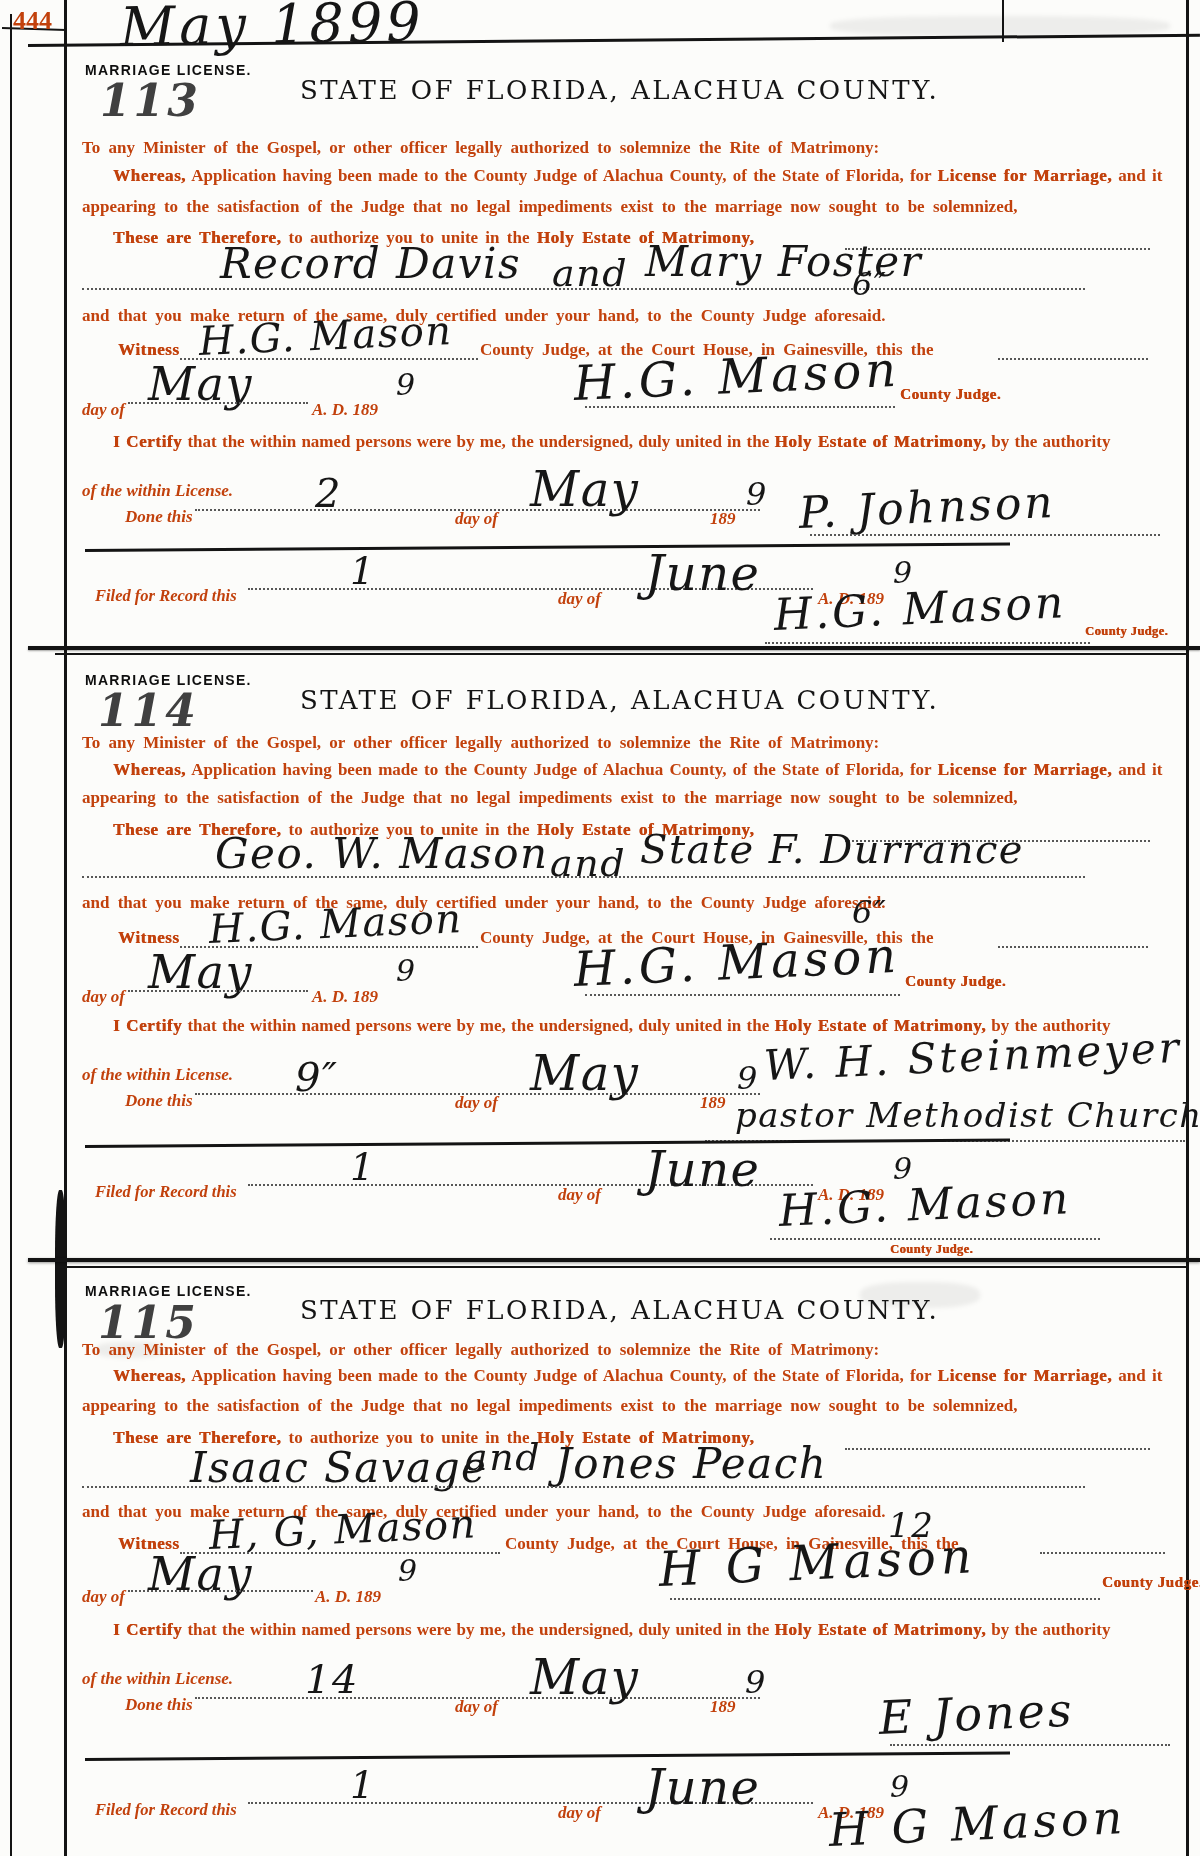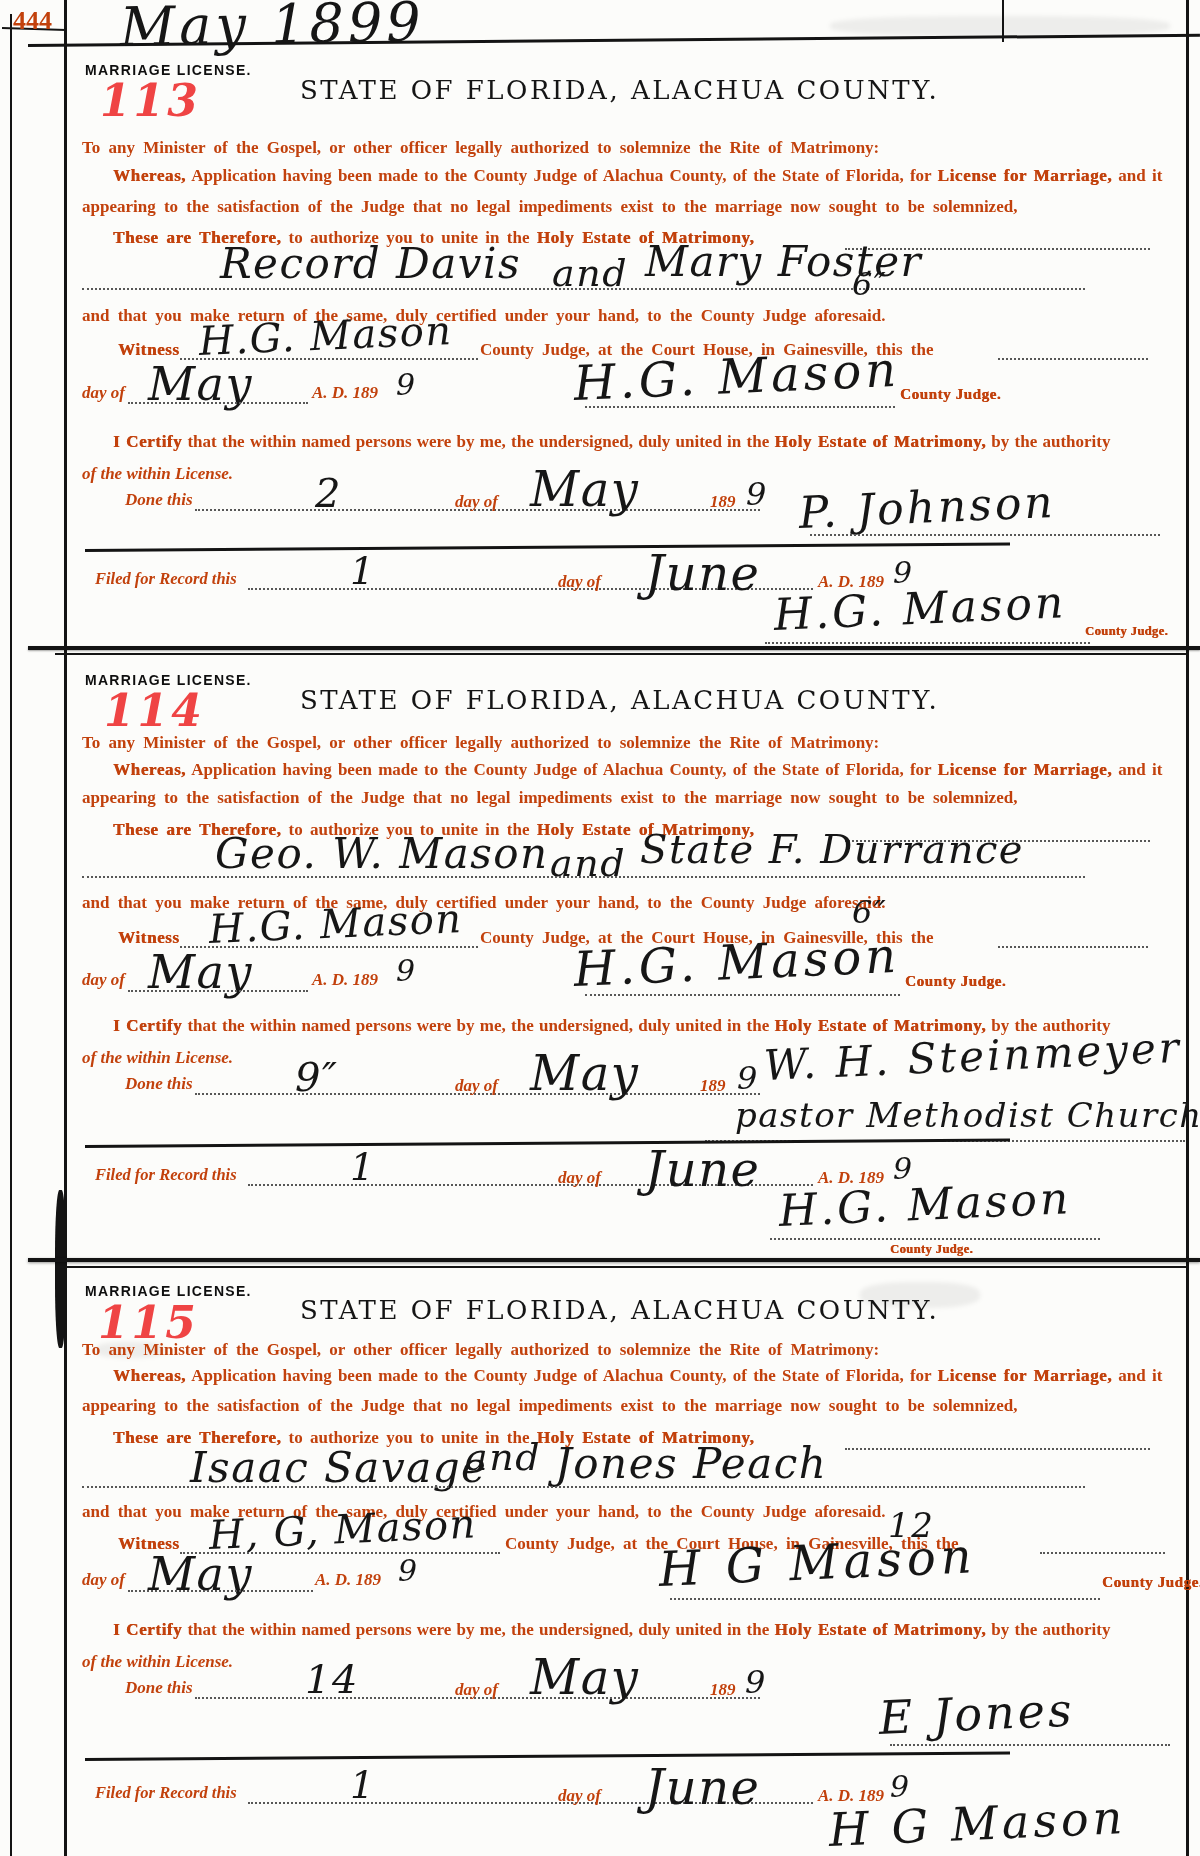--- a/index.html
+++ b/index.html
@@ -1,29 +1,29 @@
 <!DOCTYPE html>
 <html><head>
 <meta charset="utf-8">
 <style>
   html,body{margin:0;padding:0;background:#d8d8d4;}
   #page{position:relative;width:1200px;height:1856px;background:#fcfcfa;overflow:hidden;
         font-family:"Liberation Serif",serif;color:#1c1c1c;}
   .p{position:absolute;white-space:nowrap;line-height:1.15;}
   .print{font-family:"Liberation Serif",serif;font-weight:bold;font-size:17px;color:#c2410c;}
-  .it{font-style:italic;}
+  .it{font-style:italic;margin-top:17px;}
   .ws{word-spacing:4px;}
   .bl{letter-spacing:.6px;text-shadow:.5px 0 currentColor;}
   .hw{font-family:"DejaVu Serif",serif;font-style:italic;color:#161616;letter-spacing:1.5px;}
   .sig{transform:rotate(-2.5deg);transform-origin:left bottom;}
   .dots{position:absolute;border-bottom:2px dotted #575757;height:0;}
   .ln{position:absolute;background:#141414;}
   .title{font-family:"DejaVu Serif",serif;font-size:26px;letter-spacing:2.5px;color:#151515;}
   .liclab{font-family:"Liberation Sans",sans-serif;font-weight:bold;font-size:14px;letter-spacing:1.3px;color:#0f0f0f;}
-  .licnum{font-family:"DejaVu Serif",serif;font-weight:bold;font-style:italic;font-size:44px;letter-spacing:3px;color:#ef4444;}
+  .licnum{font-family:"DejaVu Serif",serif;font-weight:bold;font-style:italic;font-size:44px;letter-spacing:3px;color:#404040;}
   .cj{font-size:15px;}
   .cjs{font-size:12.5px;letter-spacing:.4px;}
   .smudge{position:absolute;background:rgba(0,0,0,.06);filter:blur(2px);border-radius:40%;}
 </style>
 </head>
 <body>
 
 <div id="page">
 
   <div class="ln" style="left:10px;top:14px;width:2px;height:1842px;"></div>
@@ -89,21 +89,21 @@
     <div class="p hw sig" style="left:775px;top:590px;font-size:44px;letter-spacing:3px;">H.G. Mason</div>
     <div class="dots" style="left:765px;top:642px;width:325px;"></div>
     <div class="p print bl cjs" style="left:1085px;top:624px;">County Judge.</div>
   </section>
 
   <div class="ln" style="left:28px;top:646px;width:1172px;height:3.5px;box-shadow:0 1px 2px rgba(0,0,0,.35);"></div>
   <div class="ln" style="left:55px;top:653px;width:1131px;height:1.5px;"></div>
 
   <section>
     <div class="p liclab" style="left:85px;top:672px;">MARRIAGE LICENSE.</div>
-    <div class="p licnum" style="left:104px;top:686px;text-align:right;">114</div>
+    <div class="p licnum" style="left:98px;top:686px;text-align:right;">114</div>
     <div class="p title" style="left:300px;top:686px;">STATE OF FLORIDA, ALACHUA COUNTY.</div>
     <div class="p print ws" style="left:82px;top:733px;">To any Minister of the Gospel, or other officer legally authorized to solemnize the Rite of Matrimony:</div>
     <div class="p print" style="left:82px;top:760px;word-spacing:2px;"><span class="bl" style="margin-left:31px;">Whereas,</span> <span>Application having been made to the County Judge of Alachua County, of the State of Florida, for</span> <span class="bl">License for Marriage,</span> <span>and it</span></div>
     <div class="p print ws" style="left:82px;top:788px;">appearing to the satisfaction of the Judge that no legal impediments exist to the marriage now sought to be solemnized,</div>
     <div class="p print" style="left:113px;top:820px;word-spacing:3px;"><span class="bl">These are Therefore,</span> <span>to authorize you to unite in the</span> <span class="bl">Holy Estate of Matrimony,</span></div>
     <div class="dots" style="left:845px;top:840px;width:305px;"></div>
     <div class="p hw" style="left:215px;top:830px;font-size:42px;">Geo. W. Mason</div>
     <div class="p hw" style="left:550px;top:842px;font-size:38px;">and</div>
     <div class="p hw" style="left:640px;top:826px;font-size:40px;">State F. Durrance</div>
     <div class="dots" style="left:82px;top:876px;width:1003px;"></div>

